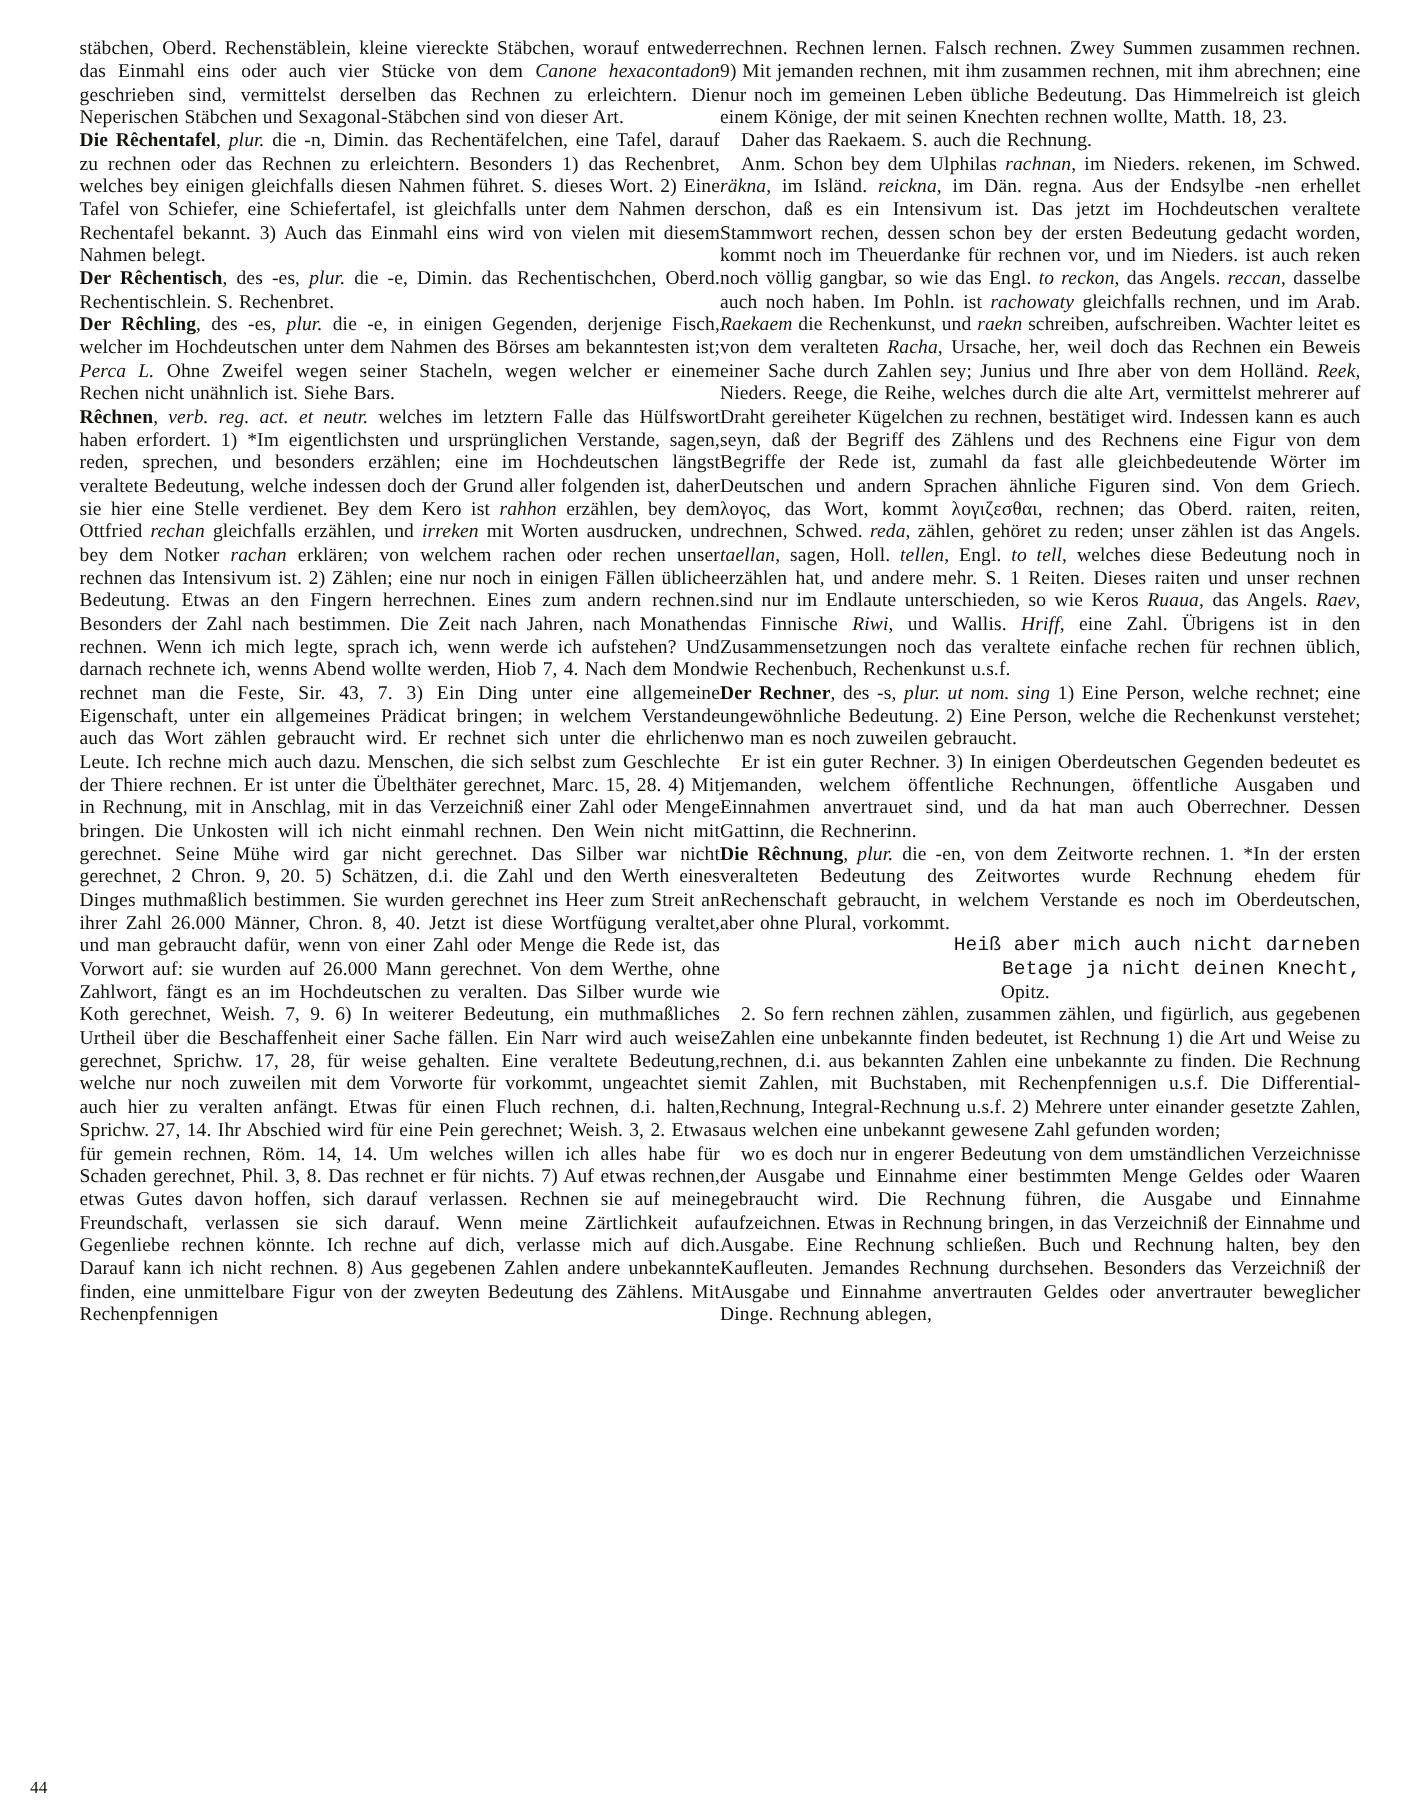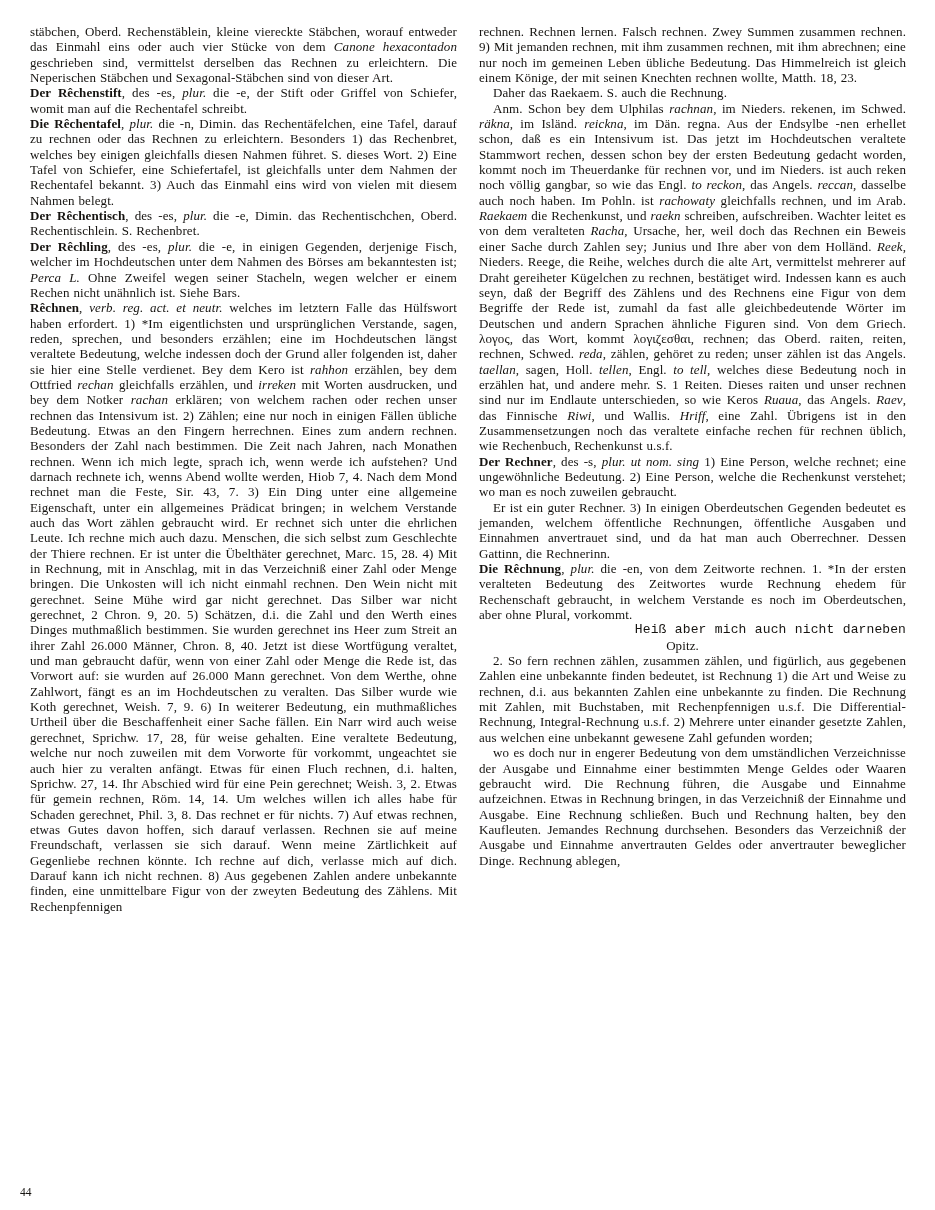--- a/index.html
+++ b/index.html
@@ -9,21 +9,21 @@
     height: 1210px;
     background: #ffffff;
     color: #151310;
     font-family: "Liberation Serif", "DejaVu Serif", serif;
     box-sizing: border-box;
     padding: 24px 28px 20px 30px;
     overflow: hidden;
   }
   .columns {
     display: flex;
-    gap: 22px;
+    margin-left: 23px;
   }
   .column {
     width: 427px;
     flex: 0 0 427px;
   }
   p.para {
     margin: 0;
     font-size: 13px;
     line-height: 15.35px;
     text-align: justify;
@@ -43,33 +43,33 @@
     color: #151310;
   }
 </style>
 </head>
 <body>
 
 <div class="page">
   <div class="columns">
     <div class="column">
         <p class="para flush"><span>stäbchen, Oberd. Rechenstäblein, kleine viereckte Stäbchen, worauf entweder das Einmahl eins oder auch vier Stücke von dem </span><span class="italic">Canone hexacontadon</span><span> geschrieben sind, vermittelst derselben das Rechnen zu erleichtern. Die Neperischen Stäbchen und Sexagonal-Stäbchen sind von dieser Art.</span></p>
-        <p class="para entry"><span class="bold">Der Rêchenstift</span><span>, des -es, </span><span class="italic">plur.</span><span> die -e, der Stift oder Griffel von Schiefer, womit man auf die Rechentafel schreibt.</span></p>
         <p class="para entry"><span class="bold">Die Rêchentafel</span><span>, </span><span class="italic">plur.</span><span> die -n, Dimin. das Rechentäfelchen, eine Tafel, darauf zu rechnen oder das Rechnen zu erleichtern. Besonders 1) das Rechenbret, welches bey einigen gleichfalls diesen Nahmen führet. S. dieses Wort. 2) Eine Tafel von Schiefer, eine Schiefertafel, ist gleichfalls unter dem Nahmen der Rechentafel bekannt. 3) Auch das Einmahl eins wird von vielen mit diesem Nahmen belegt.</span></p>
         <p class="para entry"><span class="bold">Der Rêchentisch</span><span>, des -es, </span><span class="italic">plur.</span><span> die -e, Dimin. das Rechentischchen, Oberd. Rechentischlein. S. Rechenbret.</span></p>
         <p class="para entry"><span class="bold">Der Rêchling</span><span>, des -es, </span><span class="italic">plur.</span><span> die -e, in einigen Gegenden, derjenige Fisch, welcher im Hochdeutschen unter dem Nahmen des Börses am bekanntesten ist; </span><span class="italic">Perca L.</span><span> Ohne Zweifel wegen seiner Stacheln, wegen welcher er einem Rechen nicht unähnlich ist. Siehe Bars.</span></p>
         <p class="para entry"><span class="bold">Rêchnen</span><span>, </span><span class="italic">verb. reg. act. et neutr.</span><span> welches im letztern Falle das Hülfswort haben erfordert. 1) *Im eigentlichsten und ursprünglichen Verstande, sagen, reden, sprechen, und besonders erzählen; eine im Hochdeutschen längst veraltete Bedeutung, welche indessen doch der Grund aller folgenden ist, daher sie hier eine Stelle verdienet. Bey dem Kero ist </span><span class="italic">rahhon</span><span> erzählen, bey dem Ottfried </span><span class="italic">rechan</span><span> gleichfalls erzählen, und </span><span class="italic">irreken</span><span> mit Worten ausdrucken, und bey dem Notker </span><span class="italic">rachan</span><span> erklären; von welchem rachen oder rechen unser rechnen das Intensivum ist. 2) Zählen; eine nur noch in einigen Fällen übliche Bedeutung. Etwas an den Fingern herrechnen. Eines zum andern rechnen. Besonders der Zahl nach bestimmen. Die Zeit nach Jahren, nach Monathen rechnen. Wenn ich mich legte, sprach ich, wenn werde ich aufstehen? Und darnach rechnete ich, wenns Abend wollte werden, Hiob 7, 4. Nach dem Mond rechnet man die Feste, Sir. 43, 7. 3) Ein Ding unter eine allgemeine Eigenschaft, unter ein allgemeines Prädicat bringen; in welchem Verstande auch das Wort zählen gebraucht wird. Er rechnet sich unter die ehrlichen Leute. Ich rechne mich auch dazu. Menschen, die sich selbst zum Geschlechte der Thiere rechnen. Er ist unter die Übelthäter gerechnet, Marc. 15, 28. 4) Mit in Rechnung, mit in Anschlag, mit in das Verzeichniß einer Zahl oder Menge bringen. Die Unkosten will ich nicht einmahl rechnen. Den Wein nicht mit gerechnet. Seine Mühe wird gar nicht gerechnet. Das Silber war nicht gerechnet, 2 Chron. 9, 20. 5) Schätzen, d.i. die Zahl und den Werth eines Dinges muthmaßlich bestimmen. Sie wurden gerechnet ins Heer zum Streit an ihrer Zahl 26.000 Männer, Chron. 8, 40. Jetzt ist diese Wortfügung veraltet, und man gebraucht dafür, wenn von einer Zahl oder Menge die Rede ist, das Vorwort auf: sie wurden auf 26.000 Mann gerechnet. Von dem Werthe, ohne Zahlwort, fängt es an im Hochdeutschen zu veralten. Das Silber wurde wie Koth gerechnet, Weish. 7, 9. 6) In weiterer Bedeutung, ein muthmaßliches Urtheil über die Beschaffenheit einer Sache fällen. Ein Narr wird auch weise gerechnet, Sprichw. 17, 28, für weise gehalten. Eine veraltete Bedeutung, welche nur noch zuweilen mit dem Vorworte für vorkommt, ungeachtet sie auch hier zu veralten anfängt. Etwas für einen Fluch rechnen, d.i. halten, Sprichw. 27, 14. Ihr Abschied wird für eine Pein gerechnet; Weish. 3, 2. Etwas für gemein rechnen, Röm. 14, 14. Um welches willen ich alles habe für Schaden gerechnet, Phil. 3, 8. Das rechnet er für nichts. 7) Auf etwas rechnen, etwas Gutes davon hoffen, sich darauf verlassen. Rechnen sie auf meine Freundschaft, verlassen sie sich darauf. Wenn meine Zärtlichkeit auf Gegenliebe rechnen könnte. Ich rechne auf dich, verlasse mich auf dich. Darauf kann ich nicht rechnen. 8) Aus gegebenen Zahlen andere unbekannte finden, eine unmittelbare Figur von der zweyten Bedeutung des Zählens. Mit Rechenpfennigen</span></p>
       </div>
     <div class="column">
         <p class="para flush"><span>rechnen. Rechnen lernen. Falsch rechnen. Zwey Summen zusammen rechnen. 9) Mit jemanden rechnen, mit ihm zusammen rechnen, mit ihm abrechnen; eine nur noch im gemeinen Leben übliche Bedeutung. Das Himmelreich ist gleich einem Könige, der mit seinen Knechten rechnen wollte, Matth. 18, 23.</span></p>
         <p class="para indent"><span>Daher das Raekaem. S. auch die Rechnung.</span></p>
         <p class="para indent"><span>Anm. Schon bey dem Ulphilas </span><span class="italic">rachnan</span><span>, im Nieders. rekenen, im Schwed. </span><span class="italic">räkna</span><span>, im Isländ. </span><span class="italic">reickna</span><span>, im Dän. regna. Aus der Endsylbe -nen erhellet schon, daß es ein Intensivum ist. Das jetzt im Hochdeutschen veraltete Stammwort rechen, dessen schon bey der ersten Bedeutung gedacht worden, kommt noch im Theuerdanke für rechnen vor, und im Nieders. ist auch reken noch völlig gangbar, so wie das Engl. </span><span class="italic">to reckon</span><span>, das Angels. </span><span class="italic">reccan</span><span>, dasselbe auch noch haben. Im Pohln. ist </span><span class="italic">rachowaty</span><span> gleichfalls rechnen, und im Arab. </span><span class="italic">Raekaem</span><span> die Rechenkunst, und </span><span class="italic">raekn</span><span> schreiben, aufschreiben. Wachter leitet es von dem veralteten </span><span class="italic">Racha</span><span>, Ursache, her, weil doch das Rechnen ein Beweis einer Sache durch Zahlen sey; Junius und Ihre aber von dem Holländ. </span><span class="italic">Reek</span><span>, Nieders. Reege, die Reihe, welches durch die alte Art, vermittelst mehrerer auf Draht gereiheter Kügelchen zu rechnen, bestätiget wird. Indessen kann es auch seyn, daß der Begriff des Zählens und des Rechnens eine Figur von dem Begriffe der Rede ist, zumahl da fast alle gleichbedeutende Wörter im Deutschen und andern Sprachen ähnliche Figuren sind. Von dem Griech. λογος, das Wort, kommt λογιζεσθαι, rechnen; das Oberd. raiten, reiten, rechnen, Schwed. </span><span class="italic">reda</span><span>, zählen, gehöret zu reden; unser zählen ist das Angels. </span><span class="italic">taellan</span><span>, sagen, Holl. </span><span class="italic">tellen</span><span>, Engl. </span><span class="italic">to tell</span><span>, welches diese Bedeutung noch in erzählen hat, und andere mehr. S. 1 Reiten. Dieses raiten und unser rechnen sind nur im Endlaute unterschieden, so wie Keros </span><span class="italic">Ruaua</span><span>, das Angels. </span><span class="italic">Raev</span><span>, das Finnische </span><span class="italic">Riwi</span><span>, und Wallis. </span><span class="italic">Hriff</span><span>, eine Zahl. Übrigens ist in den Zusammensetzungen noch das veraltete einfache rechen für rechnen üblich, wie Rechenbuch, Rechenkunst u.s.f.</span></p>
         <p class="para entry"><span class="bold">Der Rechner</span><span>, des -s, </span><span class="italic">plur. ut nom. sing</span><span> 1) Eine Person, welche rechnet; eine ungewöhnliche Bedeutung. 2) Eine Person, welche die Rechenkunst verstehet; wo man es noch zuweilen gebraucht.</span></p>
         <p class="para indent"><span>Er ist ein guter Rechner. 3) In einigen Oberdeutschen Gegenden bedeutet es jemanden, welchem öffentliche Rechnungen, öffentliche Ausgaben und Einnahmen anvertrauet sind, und da hat man auch Oberrechner. Dessen Gattinn, die Rechnerinn.</span></p>
         <p class="para entry"><span class="bold">Die Rêchnung</span><span>, </span><span class="italic">plur.</span><span> die -en, von dem Zeitworte rechnen. 1. *In der ersten veralteten Bedeutung des Zeitwortes wurde Rechnung ehedem für Rechenschaft gebraucht, in welchem Verstande es noch im Oberdeutschen, aber ohne Plural, vorkommt.</span></p>
         <p class="para verse"><span>Heiß aber mich auch nicht darneben</span></p>
+        <p class="para verse"><span>Betage ja nicht deinen Knecht,</span></p>
         <p class="para attrib"><span>Opitz.</span></p>
         <p class="para indent"><span>2. So fern rechnen zählen, zusammen zählen, und figürlich, aus gegebenen Zahlen eine unbekannte finden bedeutet, ist Rechnung 1) die Art und Weise zu rechnen, d.i. aus bekannten Zahlen eine unbekannte zu finden. Die Rechnung mit Zahlen, mit Buchstaben, mit Rechenpfennigen u.s.f. Die Differential-Rechnung, Integral-Rechnung u.s.f. 2) Mehrere unter einander gesetzte Zahlen, aus welchen eine unbekannt gewesene Zahl gefunden worden;</span></p>
         <p class="para indent"><span>wo es doch nur in engerer Bedeutung von dem umständlichen Verzeichnisse der Ausgabe und Einnahme einer bestimmten Menge Geldes oder Waaren gebraucht wird. Die Rechnung führen, die Ausgabe und Einnahme aufzeichnen. Etwas in Rechnung bringen, in das Verzeichniß der Einnahme und Ausgabe. Eine Rechnung schließen. Buch und Rechnung halten, bey den Kaufleuten. Jemandes Rechnung durchsehen. Besonders das Verzeichniß der Ausgabe und Einnahme anvertrauten Geldes oder anvertrauter beweglicher Dinge. Rechnung ablegen,</span></p>
       </div>
   </div>
   <div class="page-number">44</div>
 </div>
 
 </body></html>

